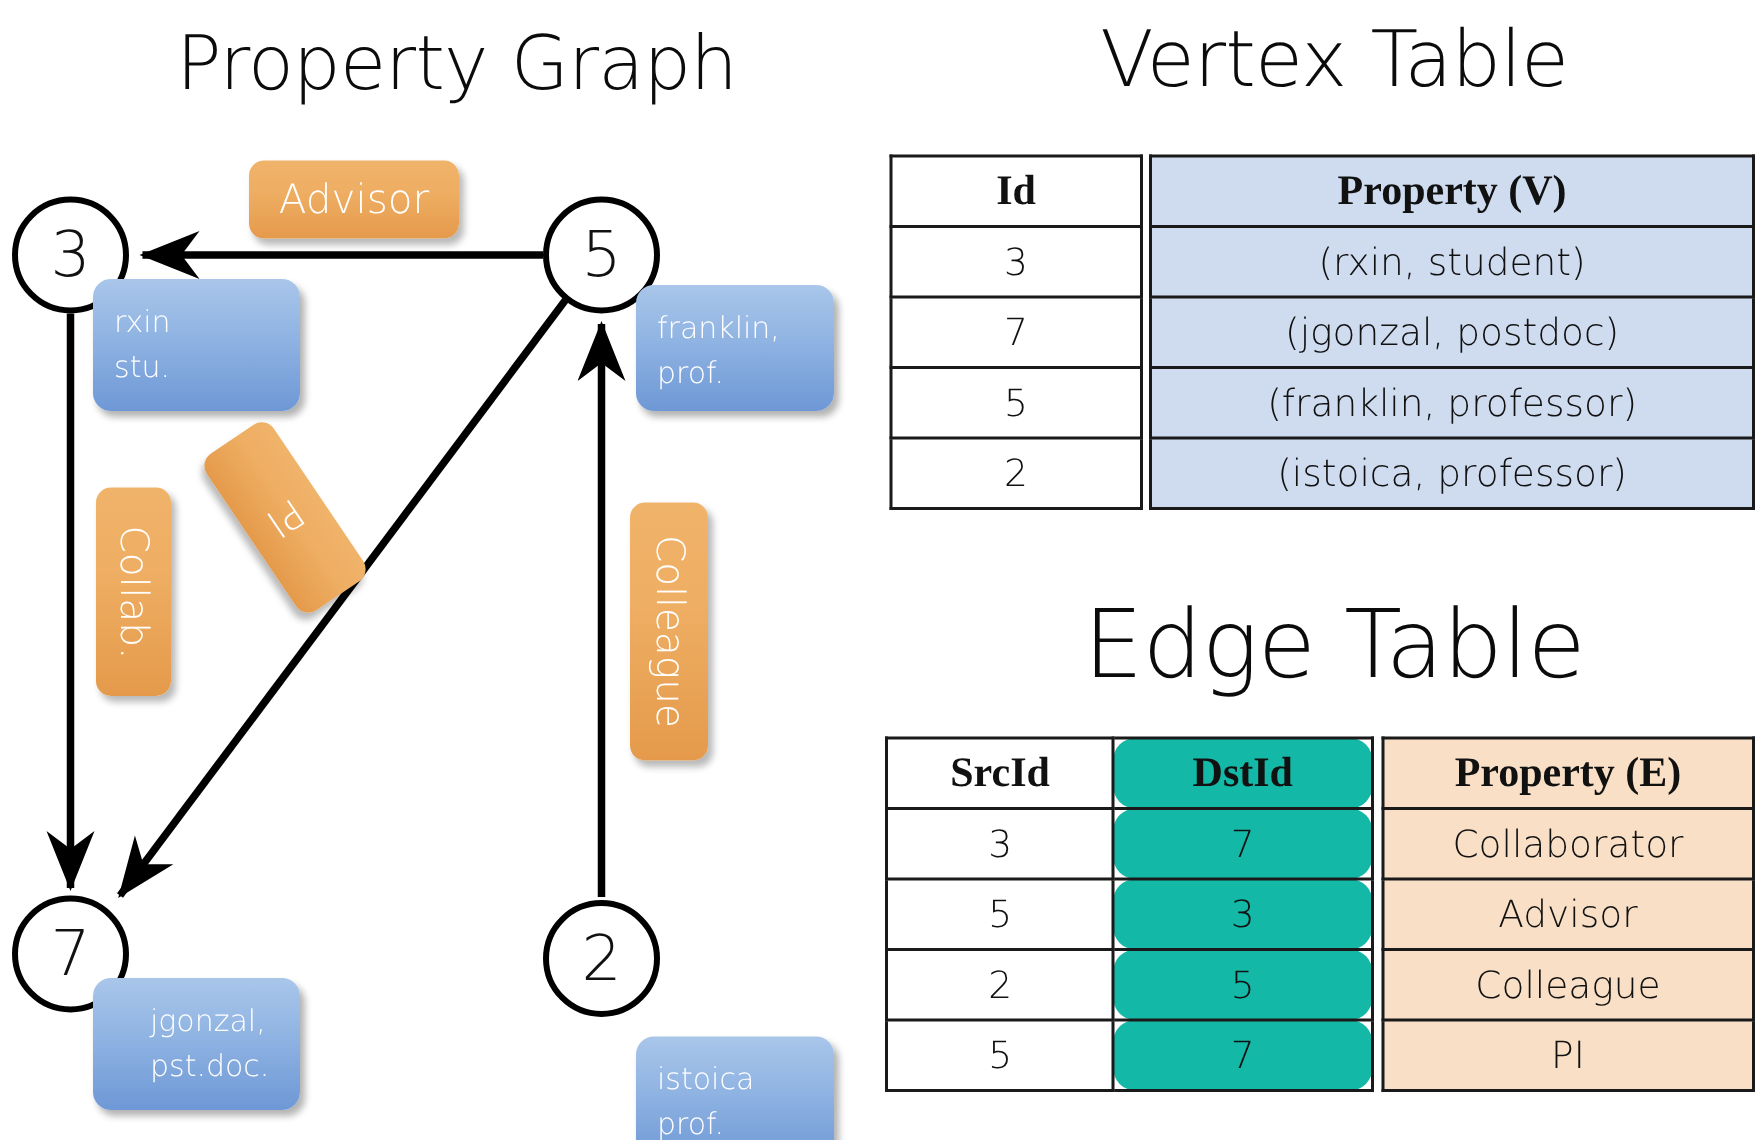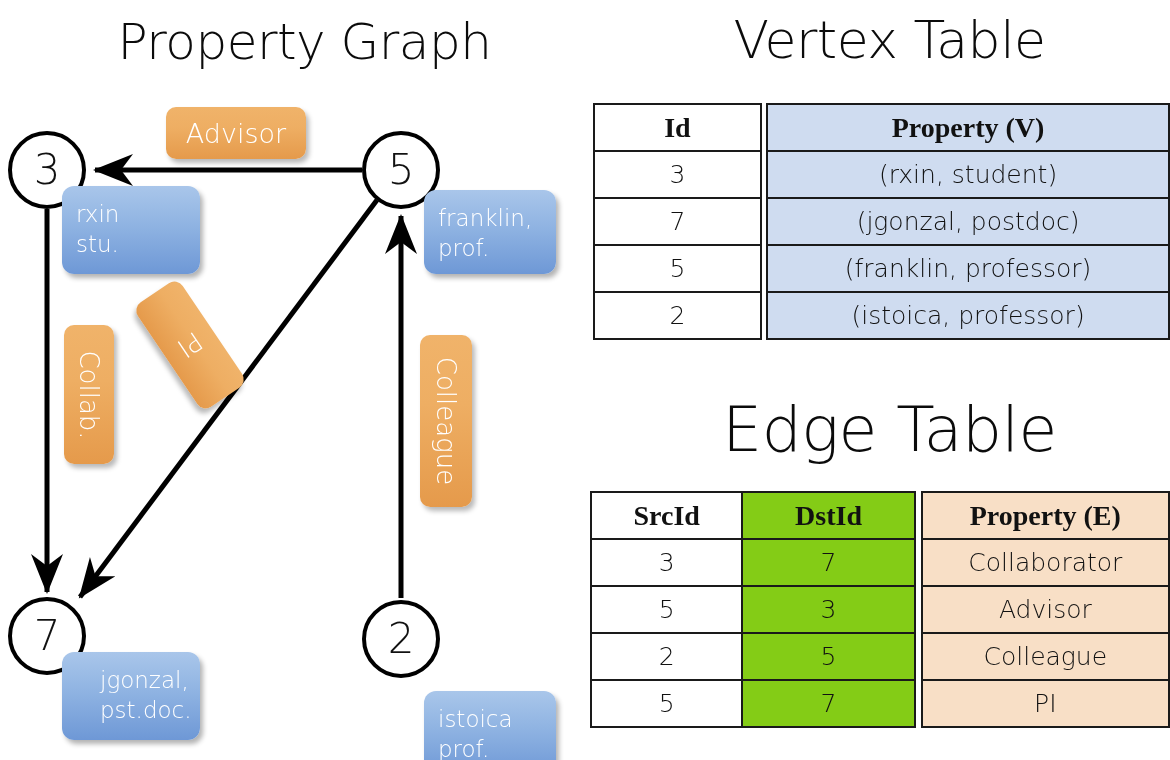--- a/index.html
+++ b/index.html
@@ -82,21 +82,21 @@
 
   
   .prop-box {
     position: absolute;
     border-radius: 12px;
     background: linear-gradient(to bottom, #a9c6ea 0%, #8fb3e2 45%, #6e98d6 100%);
     box-shadow: 3px 4px 5px rgba(0,0,0,0.30);
     color: #ffffff;
     font-family: "DejaVu Sans", sans-serif;
     font-weight: 300;
-    font-size: 23px;
+    font-size: 20px;
     line-height: 30px;
     padding: 13px 0 0 14px;
     box-sizing: border-box;
     z-index: 8;
     white-space: pre-line;
   }
   #prop-3 { left: 62px;  top: 186px; width: 138px; height: 88px; }
   #prop-5 { left: 424px; top: 190px; width: 132px; height: 84px; }
   #prop-7 { left: 62px;  top: 652px; width: 138px; height: 88px; padding-left: 38px; }
   #prop-2 { left: 424px; top: 655px; width: 132px; height: 84px; margin-top: 36px; }
@@ -174,21 +174,21 @@
     font-family: Liberation Serif, serif;
   }
   .cell-sep { border: none !important; width: 7px; height: 47px; padding: 0; background: #fff; }
 
   #vertex-table { left: 593px; top: 103px; }
   #vertex-table .col-id   { width: 185px; background: #ffffff; }
   #vertex-table .col-prop { width: 438px; background: #cfdcf0; }
 
   #edge-table { left: 590px; top: 491px; }
   #edge-table .col-src  { width: 152px; background: #ffffff; }
-  #edge-table .col-dst  { width: 173px; background: #84cc16; }
+  #edge-table .col-dst  { width: 173px; background: #14b8a6; border-radius: 15px; }
   #edge-table .col-eprop{ width: 248px; background: #f8dfc6; }
 </style>
 </head>
 <body>
 
 <div id="title-property-graph" class="title">Property Graph</div>
 
 <div id="graph-panel">
 
   <svg id="graph-edges" viewBox="0 0 585 760" xmlns="http://www.w3.org/2000/svg">

